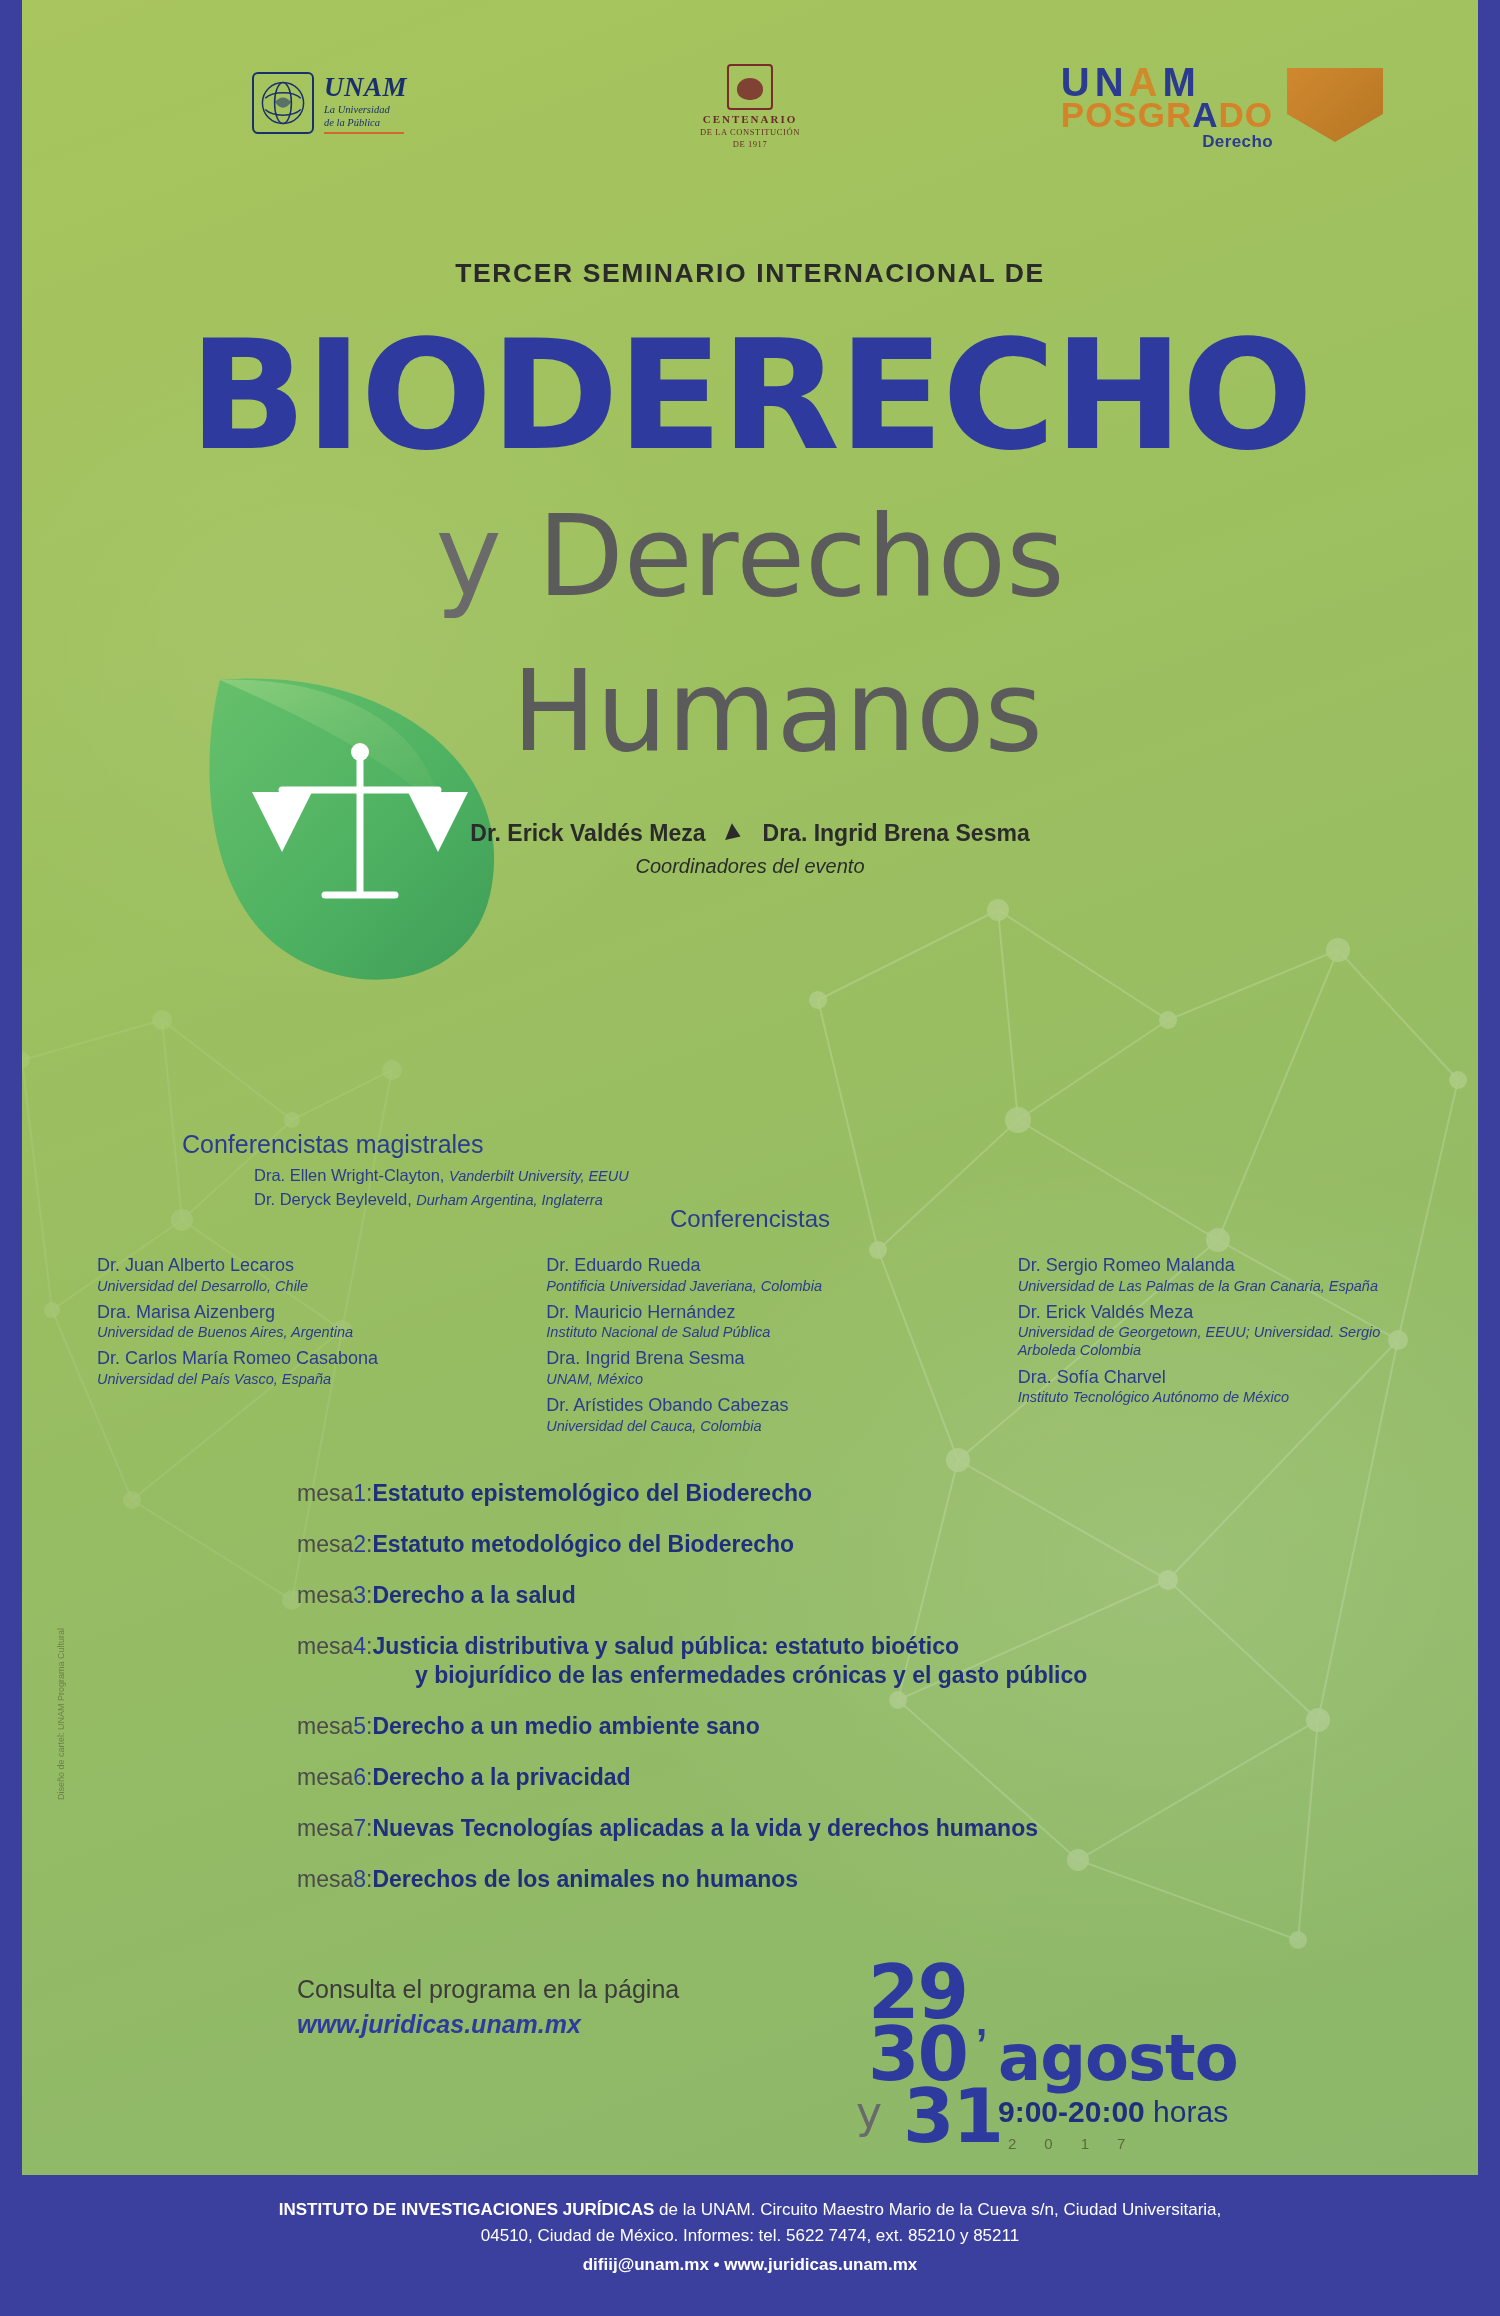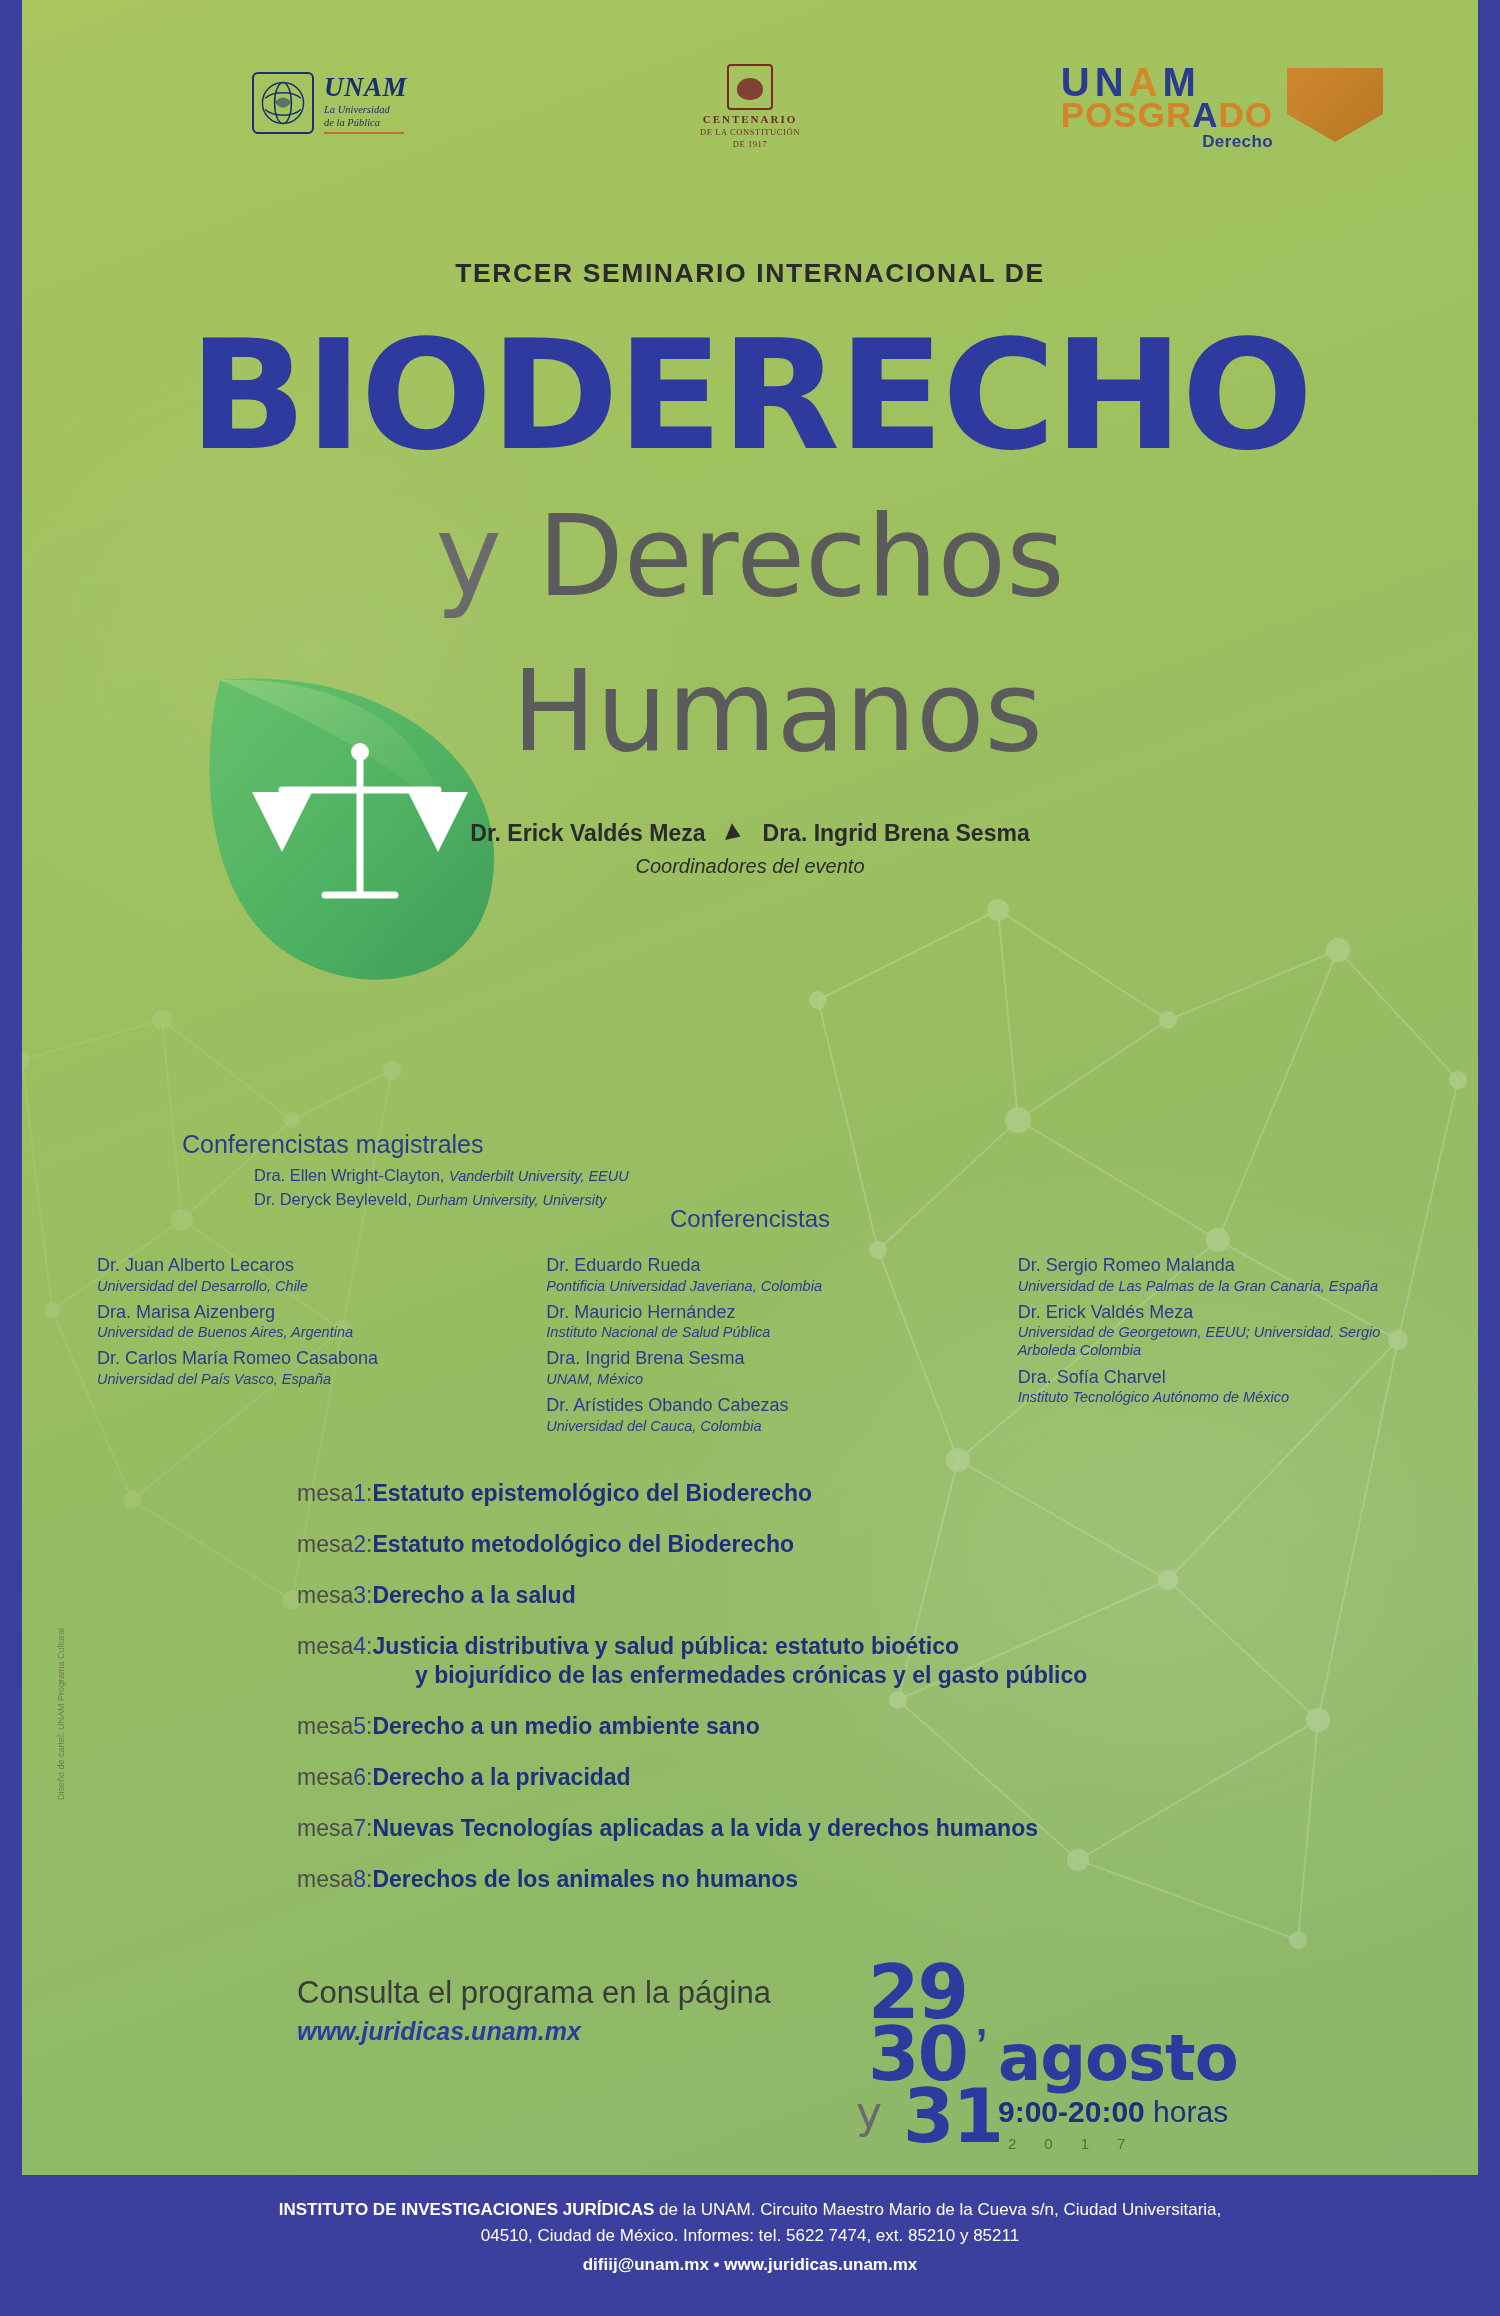--- a/index.html
+++ b/index.html
@@ -159,21 +159,21 @@
   .mesas { position: absolute; top: 1480px; left: 275px; right: 120px; }
   .mesa { margin-bottom: 24px; font-size: 0; }
   .mesa .lbl { font-size: 23px; color: #4a4a4a; }
   .mesa .num { font-size: 23px; color: #2f3a9e; font-weight: 400; }
   .mesa .colon { font-size: 23px; color: #4a4a4a; }
   .mesa .txt { font-size: 23px; color: #1f2f7e; font-weight: 700; }
   .mesa .txt2 { display: block; font-size: 23px; color: #1f2f7e; font-weight: 700; padding-left: 118px; margin-top: 2px; }
 
   
   .programa { position: absolute; left: 275px; top: 1975px; }
-  .programa .l1 { font-size: 31px; color: #3b3b3b; }
+  .programa .l1 { font-size: 25px; color: #3b3b3b; }
   .programa .l2 { font-size: 25px; font-weight: 700; font-style: italic; color: #2f3a9e; margin-top: 6px; }
 
   .dates { position: absolute; right: 150px; top: 1955px; width: 480px; height: 200px; }
   .d-num {
     position: absolute;
     font-family: "DejaVu Sans", sans-serif;
     font-weight: 700;
     color: #2f3a9e;
     font-size: 74px;
     line-height: 1;
@@ -352,21 +352,21 @@
     </div>
 
     <div class="magistrales">
       <div class="h">Conferencistas magistrales</div>
       <div class="row">
         <span>Dra. Ellen Wright-Clayton,</span>
         <em>Vanderbilt University, EEUU</em>
       </div>
       <div class="row">
         <span>Dr. Deryck Beyleveld,</span>
-        <em>Durham University, University</em>
+        <em>Durham Argentina, Inglaterra</em>
       </div>
     </div>
 
     <div class="conf-head">Conferencistas</div>
 
     <div class="cols">
       <div class="col c1">
         <div class="sp">
           <div class="n">Dr. Juan Alberto Lecaros</div>
           <div class="a">Universidad del Desarrollo, Chile</div>

